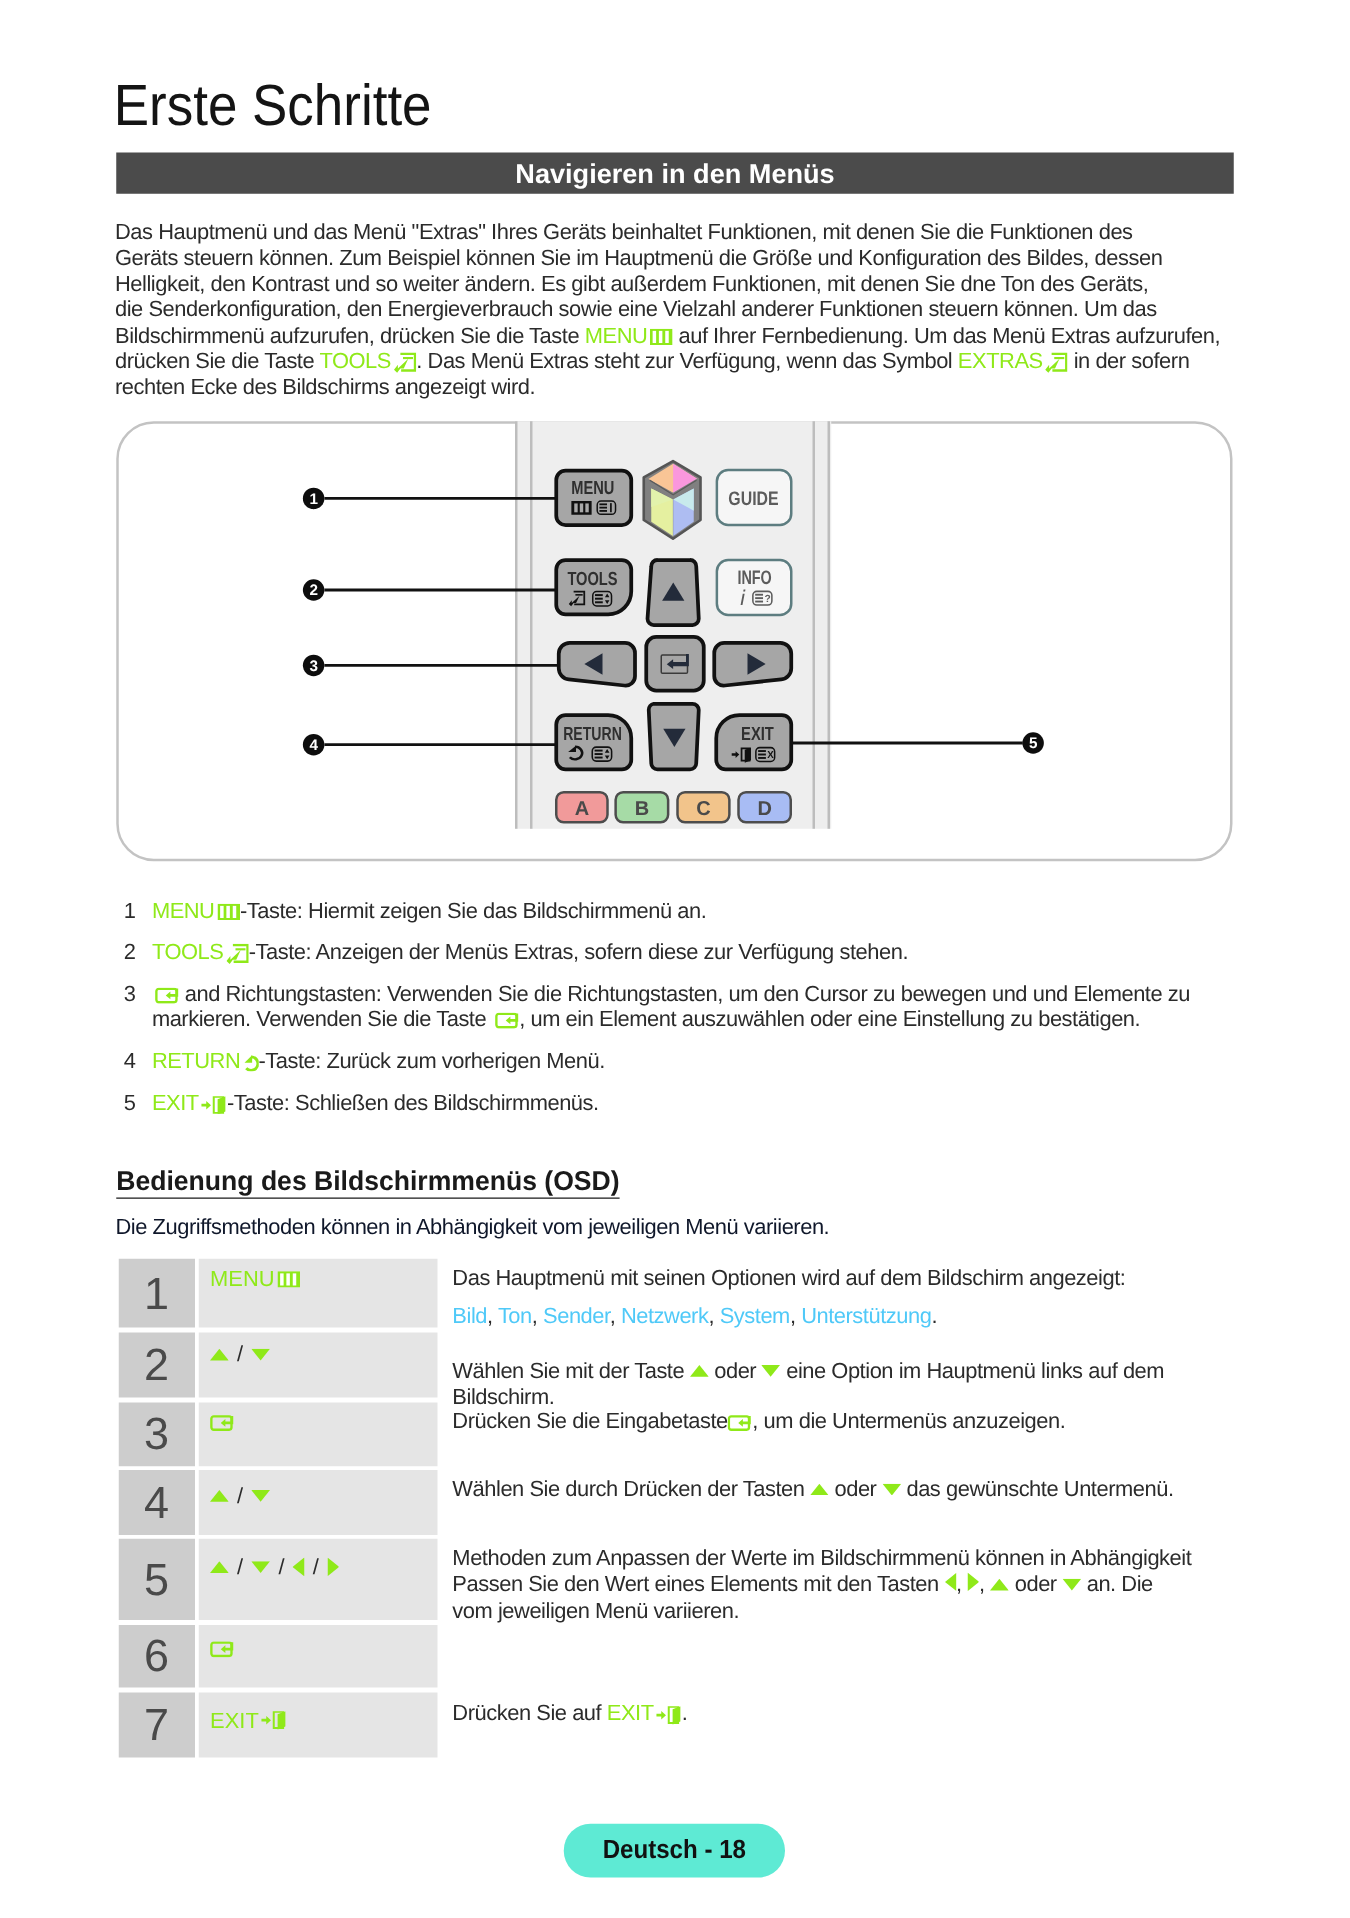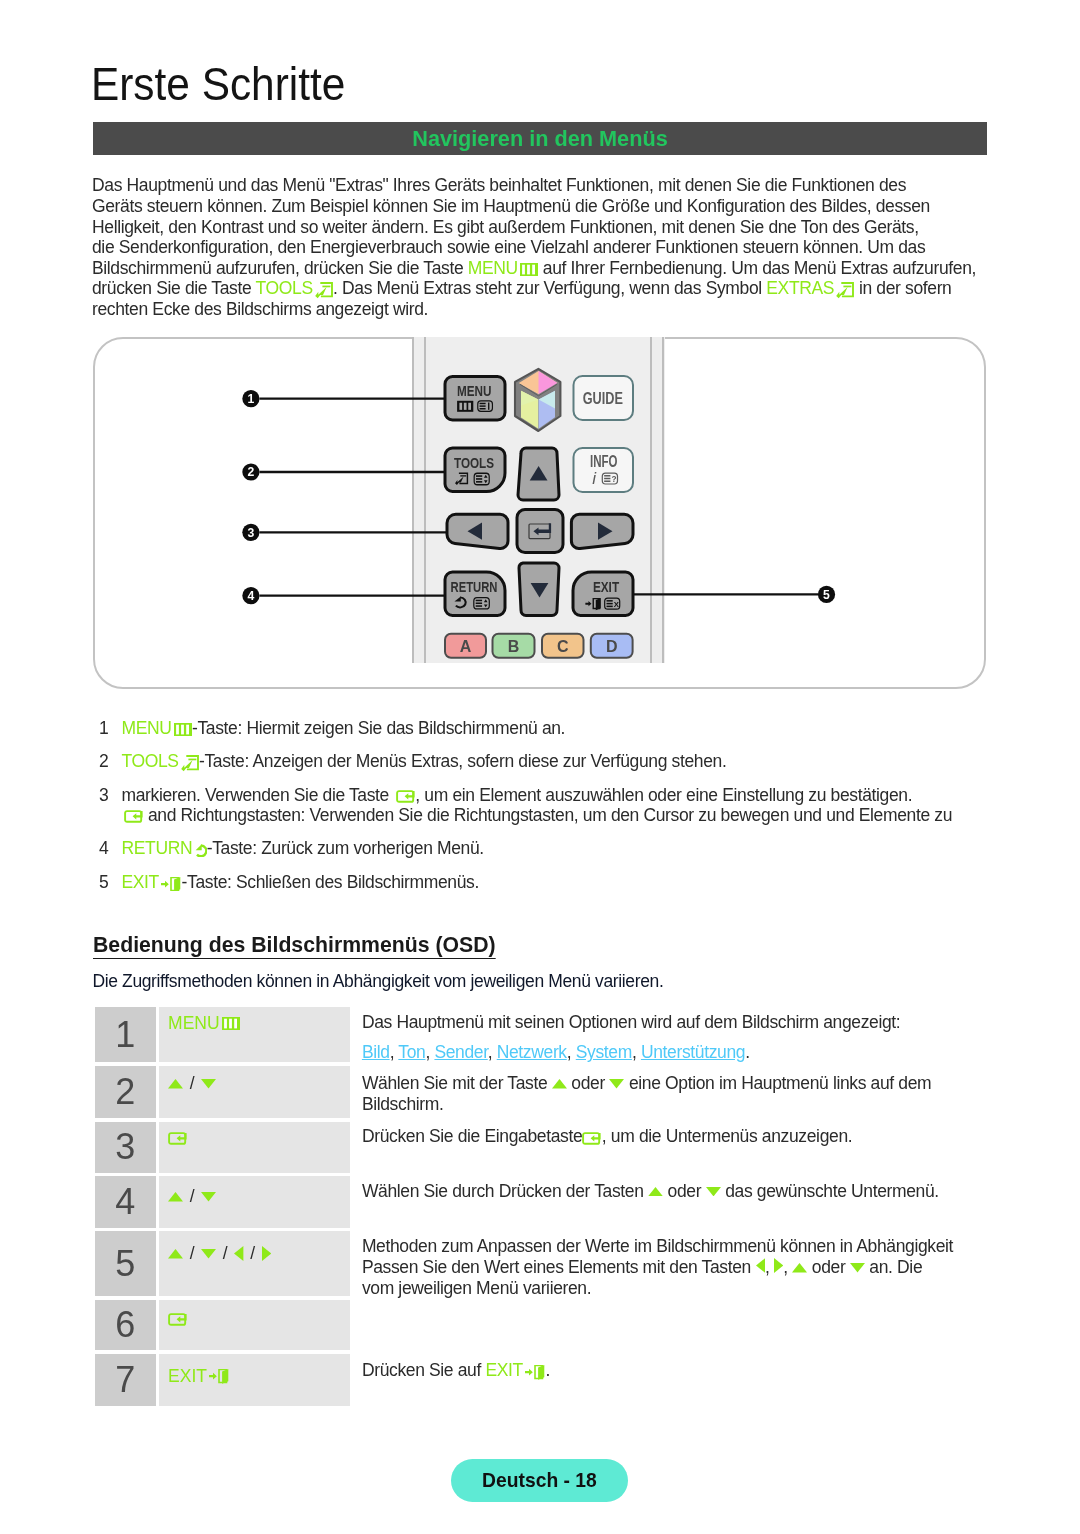--- a/index.html
+++ b/index.html
@@ -8,30 +8,30 @@
        font-family:"Liberation Sans",sans-serif;color:#2b2b2b;
        position:relative;overflow:hidden;-webkit-font-smoothing:antialiased;}
   .page{position:absolute;left:0;top:0;width:1080px;height:1534px;}
 
   
   #page-title{position:absolute;left:91.4px;top:61.9px;font-size:46.5px;font-weight:400;
               color:#141414;margin:0;line-height:44px;white-space:nowrap;
               transform:scaleX(0.911);transform-origin:left top;}
   #section-banner{position:absolute;left:93px;top:122px;width:894px;height:33px;
                   background:#4d4d4d;display:flex;align-items:center;justify-content:center;}
-  #section-banner .lbl{color:#22c55e;font-size:21.7px;font-weight:700;line-height:1;position:relative;top:0.6px;}
+  #section-banner .lbl{color:#ffffff;font-size:21.7px;font-weight:700;line-height:1;position:relative;top:0.6px;}
 
   
   #intro{position:absolute;left:92px;top:175.4px;width:1000px;font-size:17.5px;
          line-height:20.6px;color:#2b2b2b;}
   .pline{white-space:nowrap;letter-spacing:-0.364px;}
 
   .grn{color:#76d714;}
   .grn .ico{margin-left:2.3px;}
-  .cyn{color:#4fc9f8;text-decoration:underline;}
+  .cyn{color:#4fc9f8;}
 
   
   .ico{display:inline-block;vertical-align:-2px;}
   .ico svg{display:block;}
   .i-tri{vertical-align:0.5px;}
   .i-menugrid{vertical-align:-2.4px;}
   .i-tools{vertical-align:-4.2px;}
   .i-enter{vertical-align:-2.4px;}
   .i-return{vertical-align:-3.1px;}
   .i-exit{vertical-align:-3.6px;}
@@ -296,28 +296,28 @@
           <div class="pline" data-name="text-line"><span class="grn kw" data-name="key-tools">TOOLS<span class="ico i-tools"><svg width="18" height="16.4" viewBox="0 0 18 16.4">
                   <path d="M5.3 1.0 H17.0 V14.4 H5.9" fill="none" stroke="#8fe919" stroke-width="1.9"></path>
                   <rect x="7.4" y="3.6" width="8.0" height="1.7" fill="#8fe919"></rect>
                   <path d="M11.6 5.0 L3.3 12.8 L3.3 9.8 L0.2 13.9 L2.7 16.3 L5.3 12.9 L8.0 12.9 Z" fill="#8fe919"></path>
                 </svg></span></span><span data-name="text-run">-Taste: Anzeigen der Menüs Extras, sofern diese zur Verfügung stehen.</span></div>
         </div>
       </div>
       <div class="nl-item" data-name="legend-item-3">
         <div class="nl-num" data-name="legend-item-number">3</div>
         <div class="nl-txt" data-name="legend-item-text">
+          <div class="pline" data-name="text-line"><span class="grn kw" data-name="key-enter-icon"><span class="ico i-enter"><svg width="19.6" height="12.9" viewBox="0 0 19.6 12.9">
+                  <rect x="1.1" y="1.1" width="16.1" height="10.7" rx="1.9" ry="1.9" fill="none" stroke="#8fe919" stroke-width="1.9"></rect>
+                  <path d="M16.5 0.9 H18.6 V7.5 H12.3 V9.5 L8.6 6.35 L12.3 3.2 V5.2 H16.5 Z" fill="#8fe919"></path>
+                </svg></span></span><span data-name="text-run"> and Richtungstasten: Verwenden Sie die Richtungstasten, um den Cursor zu bewegen und und Elemente zu</span></div>
           <div class="pline" data-name="text-line"><span data-name="text-run">markieren. Verwenden Sie die Taste </span><span class="grn kw" data-name="key-enter-icon"><span class="ico i-enter"><svg width="19.6" height="12.9" viewBox="0 0 19.6 12.9">
                   <rect x="1.1" y="1.1" width="16.1" height="10.7" rx="1.9" ry="1.9" fill="none" stroke="#8fe919" stroke-width="1.9"></rect>
                   <path d="M16.5 0.9 H18.6 V7.5 H12.3 V9.5 L8.6 6.35 L12.3 3.2 V5.2 H16.5 Z" fill="#8fe919"></path>
                 </svg></span></span><span data-name="text-run">, um ein Element auszuwählen oder eine Einstellung zu bestätigen.</span></div>
-          <div class="pline" data-name="text-line"><span class="grn kw" data-name="key-enter-icon"><span class="ico i-enter"><svg width="19.6" height="12.9" viewBox="0 0 19.6 12.9">
-                  <rect x="1.1" y="1.1" width="16.1" height="10.7" rx="1.9" ry="1.9" fill="none" stroke="#8fe919" stroke-width="1.9"></rect>
-                  <path d="M16.5 0.9 H18.6 V7.5 H12.3 V9.5 L8.6 6.35 L12.3 3.2 V5.2 H16.5 Z" fill="#8fe919"></path>
-                </svg></span></span><span data-name="text-run"> and Richtungstasten: Verwenden Sie die Richtungstasten, um den Cursor zu bewegen und und Elemente zu</span></div>
         </div>
       </div>
       <div class="nl-item" data-name="legend-item-4">
         <div class="nl-num" data-name="legend-item-number">4</div>
         <div class="nl-txt" data-name="legend-item-text">
           <div class="pline" data-name="text-line"><span class="grn kw" data-name="key-return">RETURN<span class="ico i-return"><svg width="12.2" height="13.7" viewBox="0 0 12.2 13.7">
                   <path d="M5.9 1.5 A5.4 5.4 0 1 1 2.0 10.6" fill="none" stroke="#8fe919" stroke-width="2.4" stroke-linecap="butt"></path>
                   <path d="M6.7 0.2 L6.7 6.3 L0.6 6.3 Z" fill="#8fe919"></path>
                 </svg></span></span><span data-name="text-run">-Taste: Zurück zum vorherigen Menü.</span></div>
         </div>
@@ -374,21 +374,21 @@
             <span class="kw" data-name="down-triangle-icon">
               <span class="ico i-tri">
                 <svg width="15" height="9.4" viewBox="0 0 15 9.4">
                   <path d="M7.5 9.4 L0 0 H15 Z" fill="#8fe919"></path>
                 </svg>
               </span>
             </span>
           </div>
         </div>
         <div class="tc-txt" data-name="step-description">
-          <div class="tin" style="top:7px" data-name="step-description-inner">
+          <div class="tin" style="top:20px" data-name="step-description-inner">
             <div class="pline" data-name="step-description-line"><span data-name="text-run">Wählen Sie mit der Taste </span><span class="kw" data-name="up-triangle-icon"><span class="ico i-tri"><svg width="15" height="9.4" viewBox="0 0 15 9.4">
                     <path d="M7.5 0 L15 9.4 H0 Z" fill="#8fe919"></path>
                   </svg></span></span><span data-name="text-run"> oder </span><span class="kw" data-name="down-triangle-icon"><span class="ico i-tri"><svg width="15" height="9.4" viewBox="0 0 15 9.4">
                     <path d="M7.5 9.4 L0 0 H15 Z" fill="#8fe919"></path>
                   </svg></span></span><span data-name="text-run"> eine Option im Hauptmenü links auf dem</span></div>
             <div class="pline" data-name="text-line"><span data-name="text-run">Bildschirm.</span></div>
           </div>
         </div>
       </div>
       <div class="trow" data-name="table-row" style="height:51.2px">

